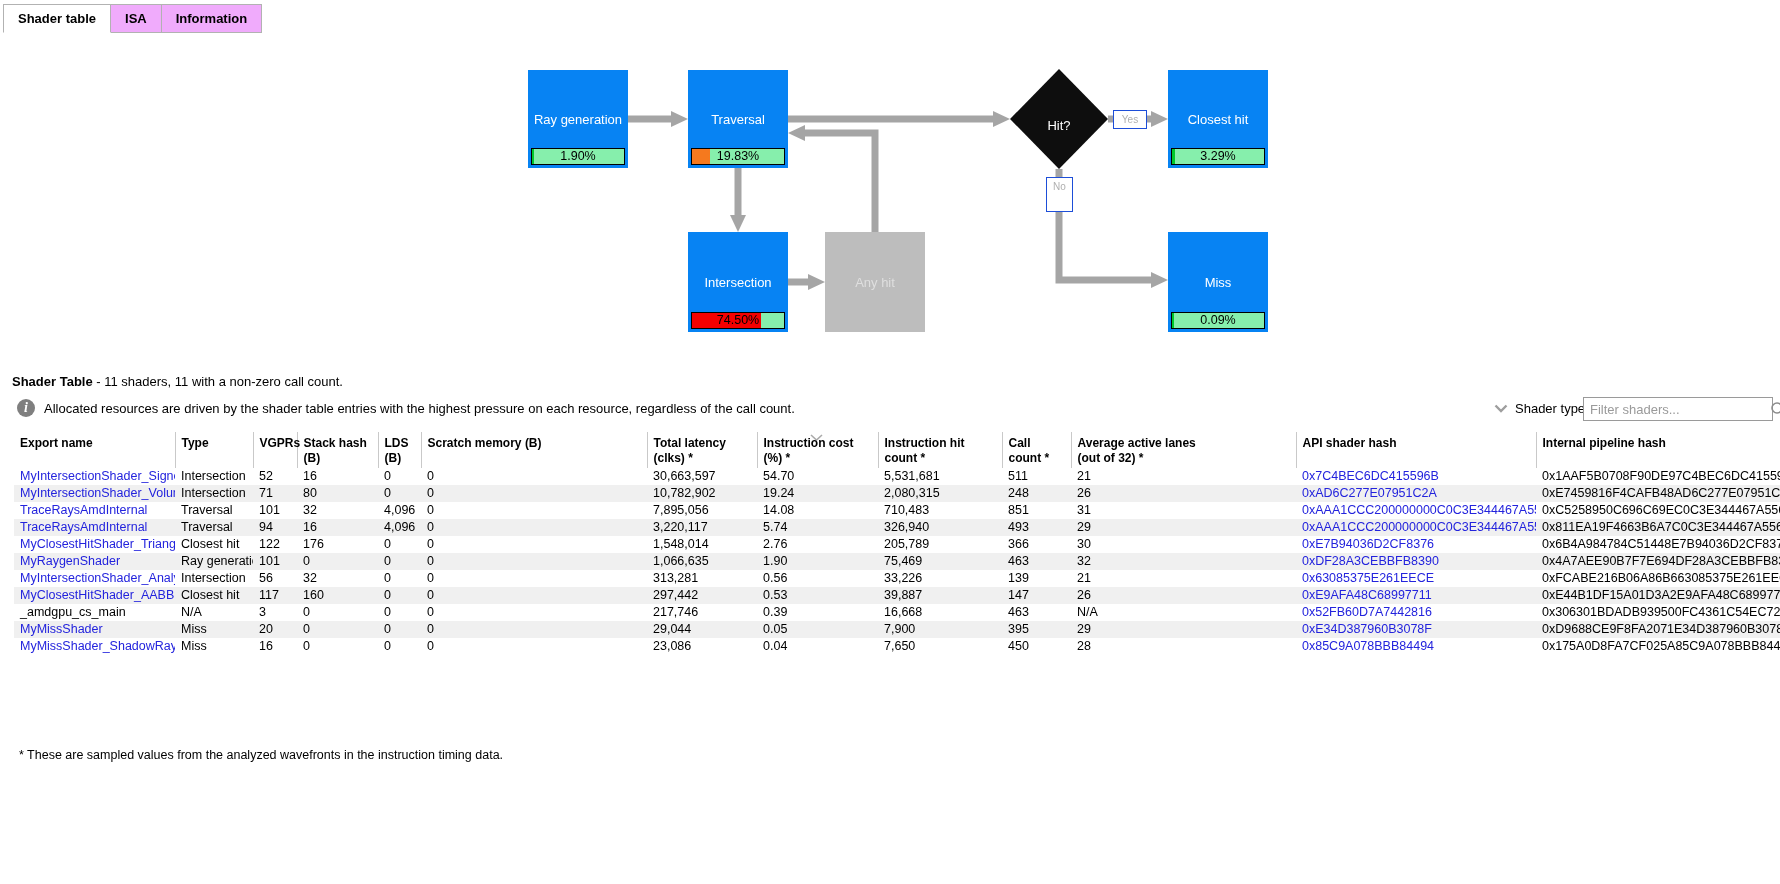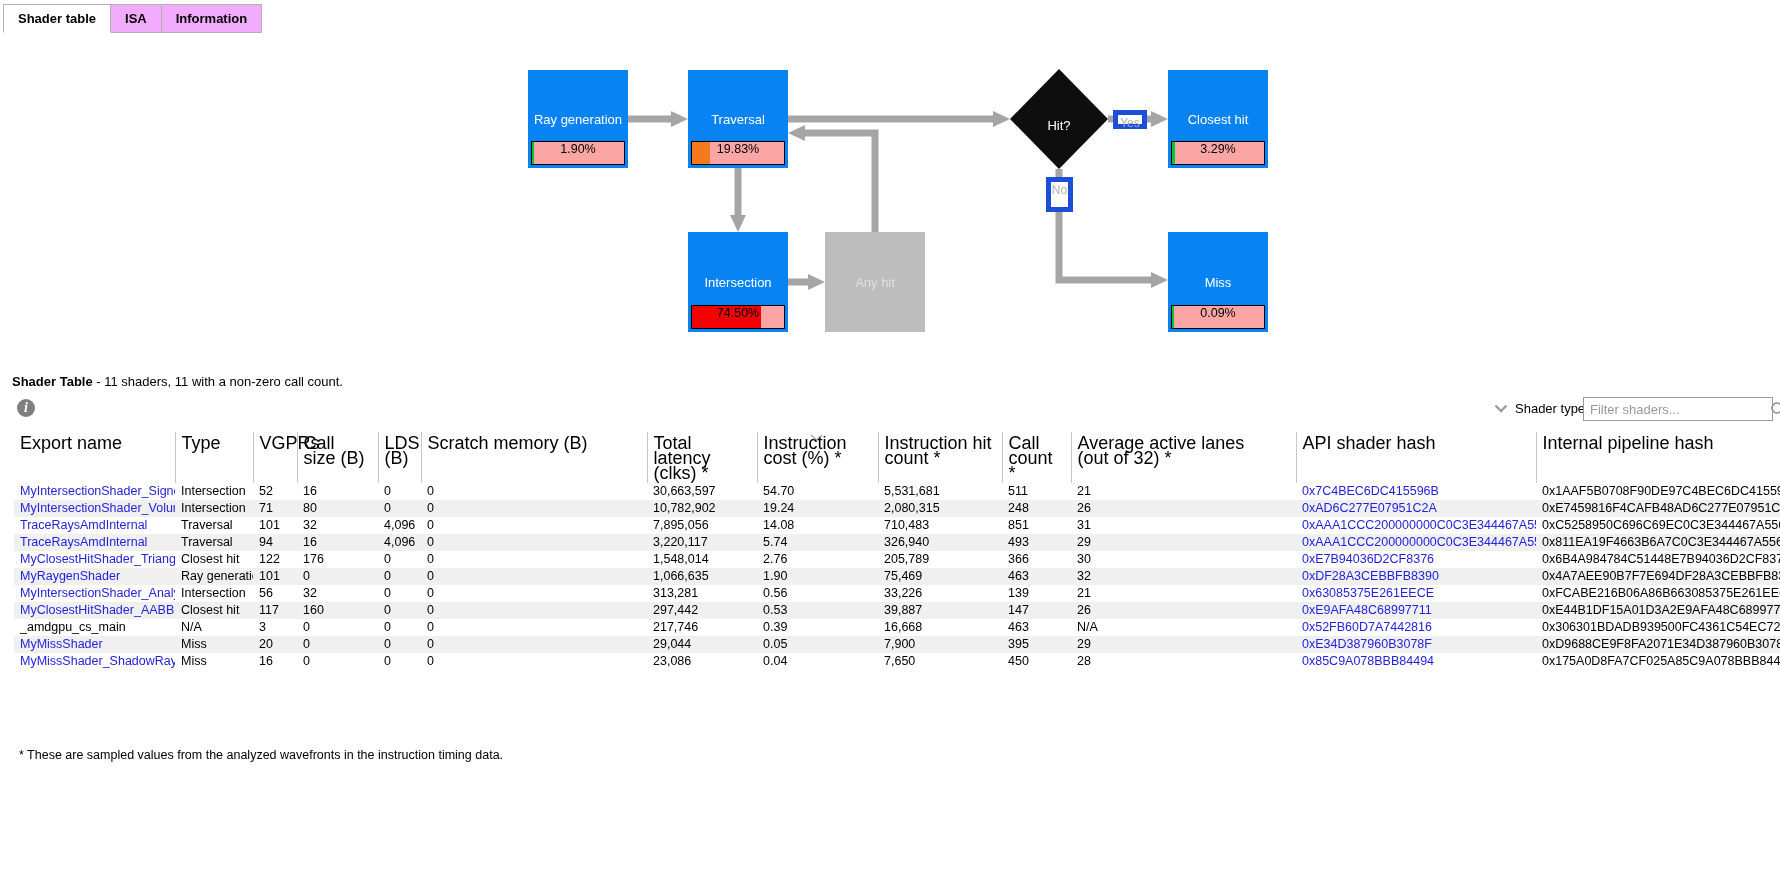--- a/index.html
+++ b/index.html
@@ -17,28 +17,28 @@
   .tab.active { background:#ffffff; border-bottom-color:#ffffff; position:relative; z-index:2; }
   
   .diagram-svg { position:absolute; left:0; top:0; width:1780px; height:360px; }
   .node {
     position:absolute; display:flex; align-items:center; justify-content:center;
     color:#ffffff; font-size:13px; text-align:center;
   }
   .node.blue { background:#0783f3; }
   .node.disabled { background:#bdbdbd; color:#dfdfdf; }
   .pbar {
-    position:absolute; left:3px; right:3px; bottom:3px; height:24px;
-    background:#fca5a5; border:1px solid #000;
+    position:absolute; left:3px; right:3px; bottom:3px; height:17px;
+    background:#86efac; border:1px solid #000;
   }
   .pfill { position:absolute; left:0; top:0; bottom:0; min-width:2px; }
   .plabel { position:relative; z-index:2; color:#000; font-size:12.5px; line-height:15px; text-align:center; }
   .edge-label {
-    position:absolute; background:#ffffff; border:5px solid #1d4ed8; color:#b0b0b0;
-    font-size:12px; text-align:center; line-height:17px;
+    position:absolute; background:#ffffff; border:1px solid #1d4ed8; color:#b0b0b0;
+    font-size:10px; text-align:center; line-height:17px;
   }
   .hit-label { position:absolute; left:1010px; top:76px; width:98px; height:98px;
     display:flex; align-items:center; justify-content:center; color:#fff; font-size:13px; }
   
   .summary { position:absolute; left:12px; top:374px; font-size:13px; }
   .summary b { font-size:13px; }
   .info-row { position:absolute; left:17px; top:399px; display:flex; align-items:center; }
   .info-icon {
     width:18px; height:18px; border-radius:50%; background:#7f7f7f; color:#fff;
     font-family:"Liberation Serif","DejaVu Serif",serif; font-style:italic; font-weight:bold;
@@ -54,21 +54,21 @@
   }
   .filterbox input {
     flex:1; border:none; outline:none; font-size:13px; padding:0 4px 0 6px;
     font-family:"Liberation Sans","DejaVu Sans",sans-serif; color:#333;
   }
   .filterbox input::placeholder { color:#9a9a9a; }
   .filterbox svg { margin-right:5px; flex:0 0 auto; }
   
   table.shaders { position:absolute; left:14px; top:432px; width:1766px; border-collapse:collapse; table-layout:fixed; }
   table.shaders th {
-    text-align:left; vertical-align:top; font-size:18px; font-weight:normal;
+    text-align:left; vertical-align:top; font-size:12px; font-weight:bold;
     padding:4px 6px 2px 6px; height:36px; border-right:1px solid #c9c9c9;
     white-space:pre-line; line-height:15px;
   }
   table.shaders th:last-child { border-right:none; }
   table.shaders td {
     font-size:12.5px; padding:2px 6px; height:17px; line-height:13px;
     white-space:nowrap; overflow:hidden;
   }
   table.shaders tbody tr.alt { background:#f0f0f0; }
   .link { color:#2323dd; cursor:pointer; }
@@ -156,20 +156,21 @@
     <div class="plabel">0.09%</div>
   </div>
 </div>
 
 <div class="summary">
   <b>Shader Table</b><span> - 11 shaders, 11 with a non-zero call count.</span>
 </div>
 
 <div class="info-row">
   <div class="info-icon"></div>
+  <div class="info-text">Allocated resources are driven by the shader table entries with the highest pressure on each resource, regardless of the call count.</div>
 </div>
 
 <div class="shader-types">
   <svg width="14" height="9" viewBox="0 0 14 9">
     <polyline points="1.5,1.5 7,7 12.5,1.5" fill="none" stroke="#9e9e9e" stroke-width="2.4"></polyline>
   </svg>
   <span>Shader types</span>
 </div>
 
 <div class="filterbox">
@@ -200,21 +201,21 @@
       <col style="width:69px">
       <col style="width:225px">
       <col style="width:240px">
     <col style="width:244px">
   </colgroup>
   <thead>
       <tr>
         <th>Export name</th>
         <th>Type</th>
         <th>VGPRs</th>
-        <th>Call size (B)</th>
+        <th>Stack hash (B)</th>
         <th>LDS (B)</th>
         <th>Scratch memory (B)</th>
         <th>Total latency (clks) *</th>
         <th>Instruction cost (%) *</th>
         <th>Instruction hit count *</th>
         <th>Call count *</th>
         <th>Average active lanes
 (out of 32) *</th>
         <th>API shader hash</th>
         <th>Internal pipeline hash</th>

